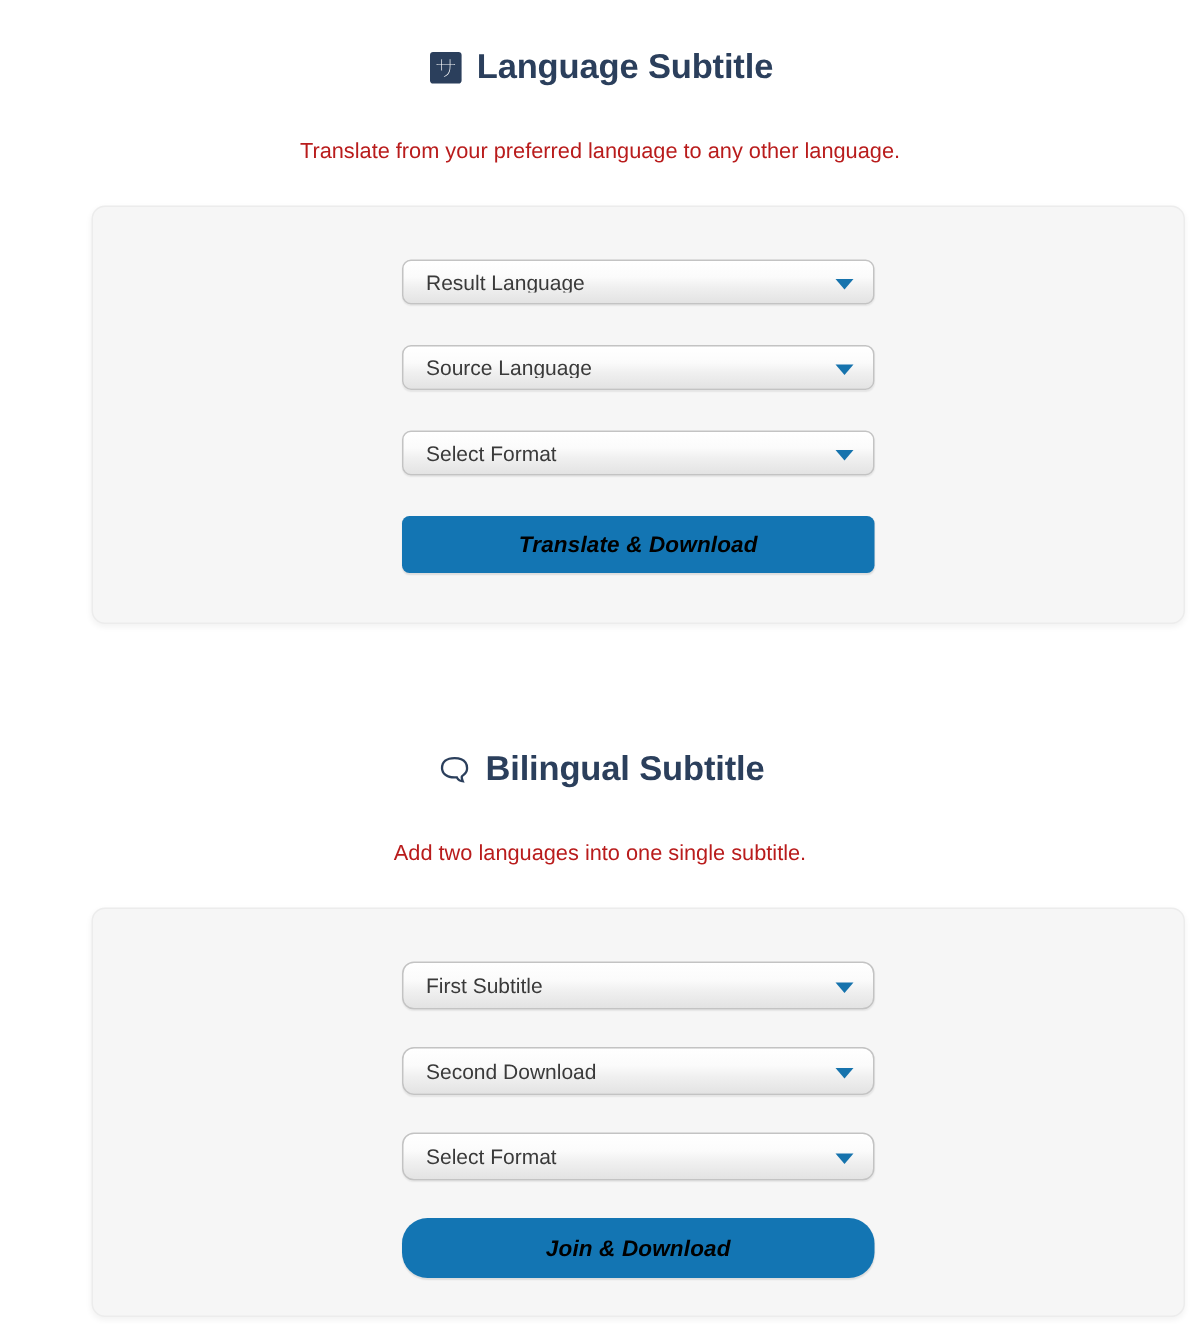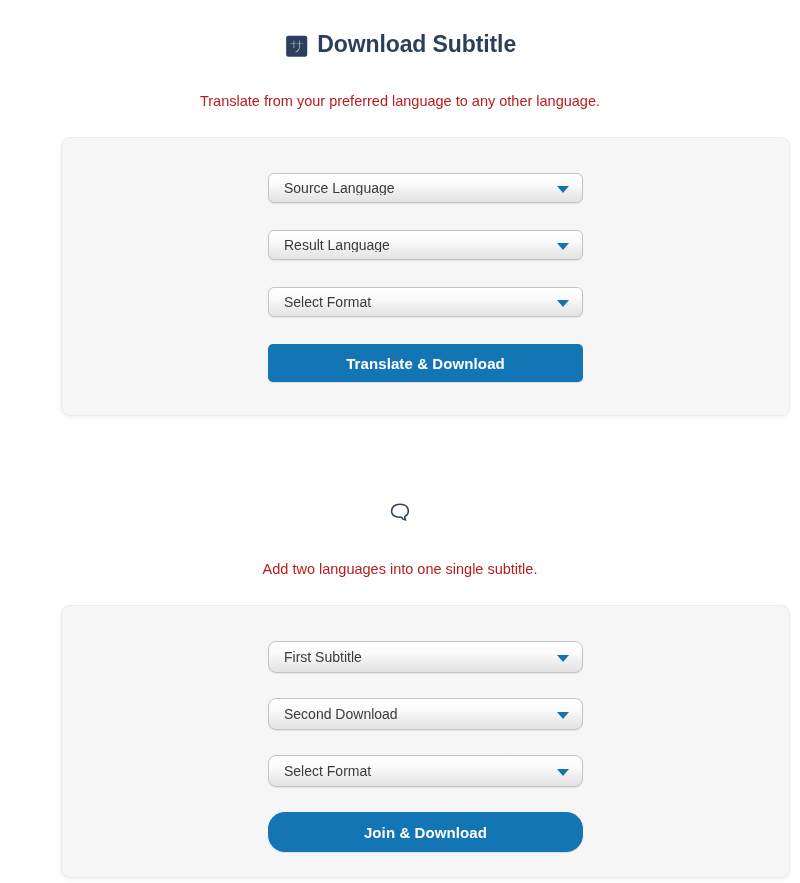--- a/index.html
+++ b/index.html
@@ -119,30 +119,31 @@
     pointer-events: none;
   }
 
   
   .cta {
     width: 315px;
     height: 38px;
     border: none;
     border-radius: 5px;
     background: #1375b3;
-    color: #ffffff;
+    color: #000000;
     font-size: 15px;
     font-weight: bold;
     font-family: "Liberation Sans", sans-serif;
     letter-spacing: 0.1px;
     cursor: pointer;
     display: flex;
     align-items: center;
     justify-content: center;
     box-shadow: 0 1px 1px rgba(0,0,0,0.10);
+    font-style: italic;
   }
   .cta.s2 { height: 40px; border-radius: 17px; }
 
   
   #sec1-title   { position: absolute; left: 0; top: 33px;  width: 800px; }
   #sec1-sub     { position: absolute; left: 0; top: 91px;  width: 800px; }
   #card1        { position: absolute; left: 61px; top: 137px; width: 729px; height: 279px; }
   #card1 .card-inner { padding-top: 35px; gap: 27px; }
 
   #sec2-title   { position: absolute; left: 0; top: 501px; width: 800px; }
@@ -153,39 +154,39 @@
 </head>
 <body>
 
 <div class="page">
 
   <div class="section">
 
     <div class="section-header" id="sec1-title">
       <h1 class="section-title">
         <span class="title-icon">🈂</span>
-        <span>Download Subtitle</span>
+        <span>Language Subtitle</span>
       </h1>
     </div>
 
     <p class="section-sub" id="sec1-sub">Translate from your preferred language to any other language.</p>
 
     <div class="card" id="card1">
       <div class="card-inner">
 
         <div class="select-wrap">
           <div class="select-box">
+            <span class="select-label">Result Language</span>
+          </div>
+          <span class="select-arrow"></span>
+        </div>
+
+        <div class="select-wrap">
+          <div class="select-box">
             <span class="select-label">Source Language</span>
-          </div>
-          <span class="select-arrow"></span>
-        </div>
-
-        <div class="select-wrap">
-          <div class="select-box">
-            <span class="select-label">Result Language</span>
           </div>
           <span class="select-arrow"></span>
         </div>
 
         <div class="select-wrap">
           <div class="select-box">
             <span class="select-label">Select Format</span>
           </div>
           <span class="select-arrow"></span>
         </div>
@@ -194,20 +195,21 @@
 
       </div>
     </div>
   </div>
 
   <div class="section">
 
     <div class="section-header" id="sec2-title">
       <h1 class="section-title">
         <span class="title-icon">🗨</span>
+        <span>Bilingual Subtitle</span>
       </h1>
     </div>
 
     <p class="section-sub" id="sec2-sub">Add two languages into one single subtitle.</p>
 
     <div class="card" id="card2">
       <div class="card-inner">
 
         <div class="select-wrap s2">
           <div class="select-box">

